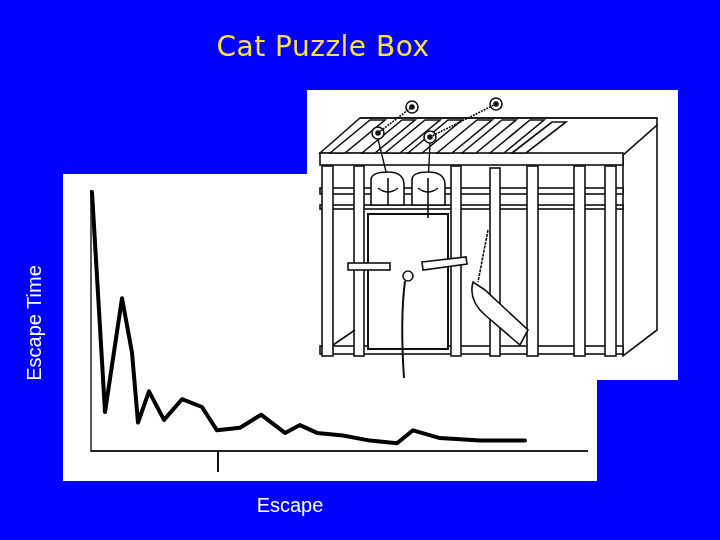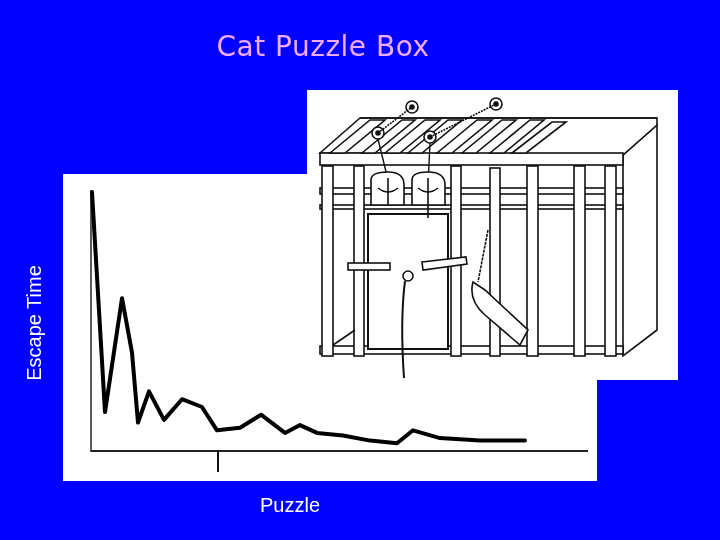--- a/index.html
+++ b/index.html
@@ -3,21 +3,21 @@
 <meta charset="utf-8">
 <style>
   html, body { margin: 0; padding: 0; }
   body {
     width: 720px; height: 540px; overflow: hidden;
     background: #0000FF; position: relative;
     font-family: "Liberation Sans", sans-serif;
   }
   .title {
     position: absolute; left: 0; top: 30px; width: 646px;
-    text-align: center; color: #f0abfc;
+    text-align: center; color: #fde047;
     font-family: "DejaVu Sans", sans-serif; font-size: 28px; letter-spacing: 0.5px;
   }
   .chart-panel {
     position: absolute; left: 63px; top: 174px; width: 534px; height: 307px;
     background: #ffffff;
   }
   .photo-panel {
     position: absolute; left: 307px; top: 90px; width: 371px; height: 290px;
     background: #ffffff;
   }
@@ -117,13 +117,13 @@
     <path d="M405,281 Q400,320 404,378" fill="none" stroke-width="2"></path>
 
     <line x1="488" y1="230" x2="478" y2="282" stroke-dasharray="3,1"></line>
     <path d="M473,282 Q468,300 485,315 L520,345 L528,330 L485,290 Z" fill="#fff"></path>
 
     <line x1="333" y1="345" x2="355" y2="330"></line>
   </g>
 </svg>
 
 <div class="ylabel">Escape Time</div>
-<div class="xlabel">Puzzle</div>
+<div class="xlabel">Escape</div>
 
 </body></html>

